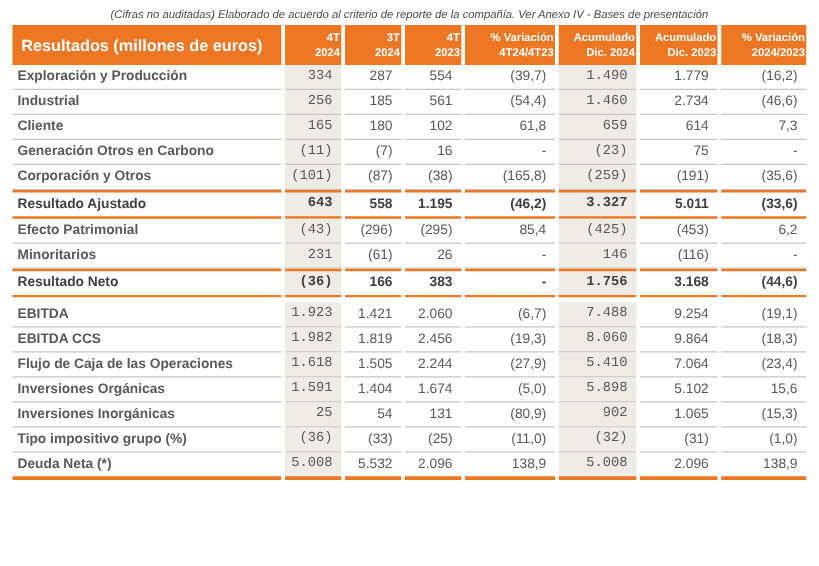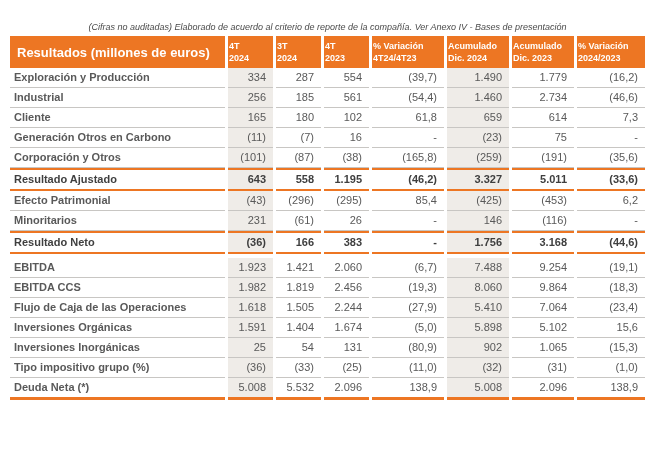--- a/index.html
+++ b/index.html
@@ -5,35 +5,35 @@
   :root{
     --orange:#ED7623;
     --shade:#EFECE8;
     --line:#C8C6C3;
     --txt:#595959;
     --txt-bold:#3F3F3F;
   }
   *{box-sizing:border-box;margin:0;padding:0;}
   html,body{width:655px;height:453px;background:#fff;overflow:hidden;
     font-family:"Liberation Sans","DejaVu Sans",sans-serif;}
-  .page{width:655px;height:453px;padding-top:21px;}
+  .page{width:655px;height:453px;padding-top:5px;}
   .note{font-style:italic;font-size:9px;color:#4a4a4a;text-align:center;
     margin:1px 0 4px 0;letter-spacing:0;}
   table{border-collapse:separate;border-spacing:3px 0;table-layout:fixed;
     width:641px;margin-left:7px;}
   th.section-title{background:var(--orange);color:#fff;font-size:13px;
     font-weight:bold;text-align:left;vertical-align:middle;padding:2px 2px 2px 7px;height:32px;}
   th.col-head{background:var(--orange);color:#fff;font-size:9px;font-weight:bold;
-    text-align:left;vertical-align:middle;white-space:pre-line;line-height:1.35;
+    text-align:right;vertical-align:middle;white-space:pre-line;line-height:1.35;
     padding:2px 1px;height:32px;}
   td{font-size:11px;color:var(--txt);text-align:right;vertical-align:middle;
     padding:3px 7px 3px 2px;line-height:13px;border-bottom:1px solid var(--line);}
   td.label{text-align:left;padding:3px 2px 3px 4px;white-space:nowrap;
     overflow:hidden;font-weight:bold;}
-  td.shade{background:var(--shade);}
+  td.shade{background:var(--shade);font-family:Liberation Mono, monospace;}
   tr.summary td{border-top:2px solid var(--orange);border-bottom:2px solid var(--orange);
     font-weight:bold;color:var(--txt-bold);}
   tr.orange td{border-top:2px solid var(--orange);border-bottom:2px solid var(--orange);}
   tr.last td{border-bottom:3px solid var(--orange);}
   tr.spacer td{border:none;height:2px;padding:0;background:#fff;}
 </style>
 </head>
 <body>
 
 <div class="page">

